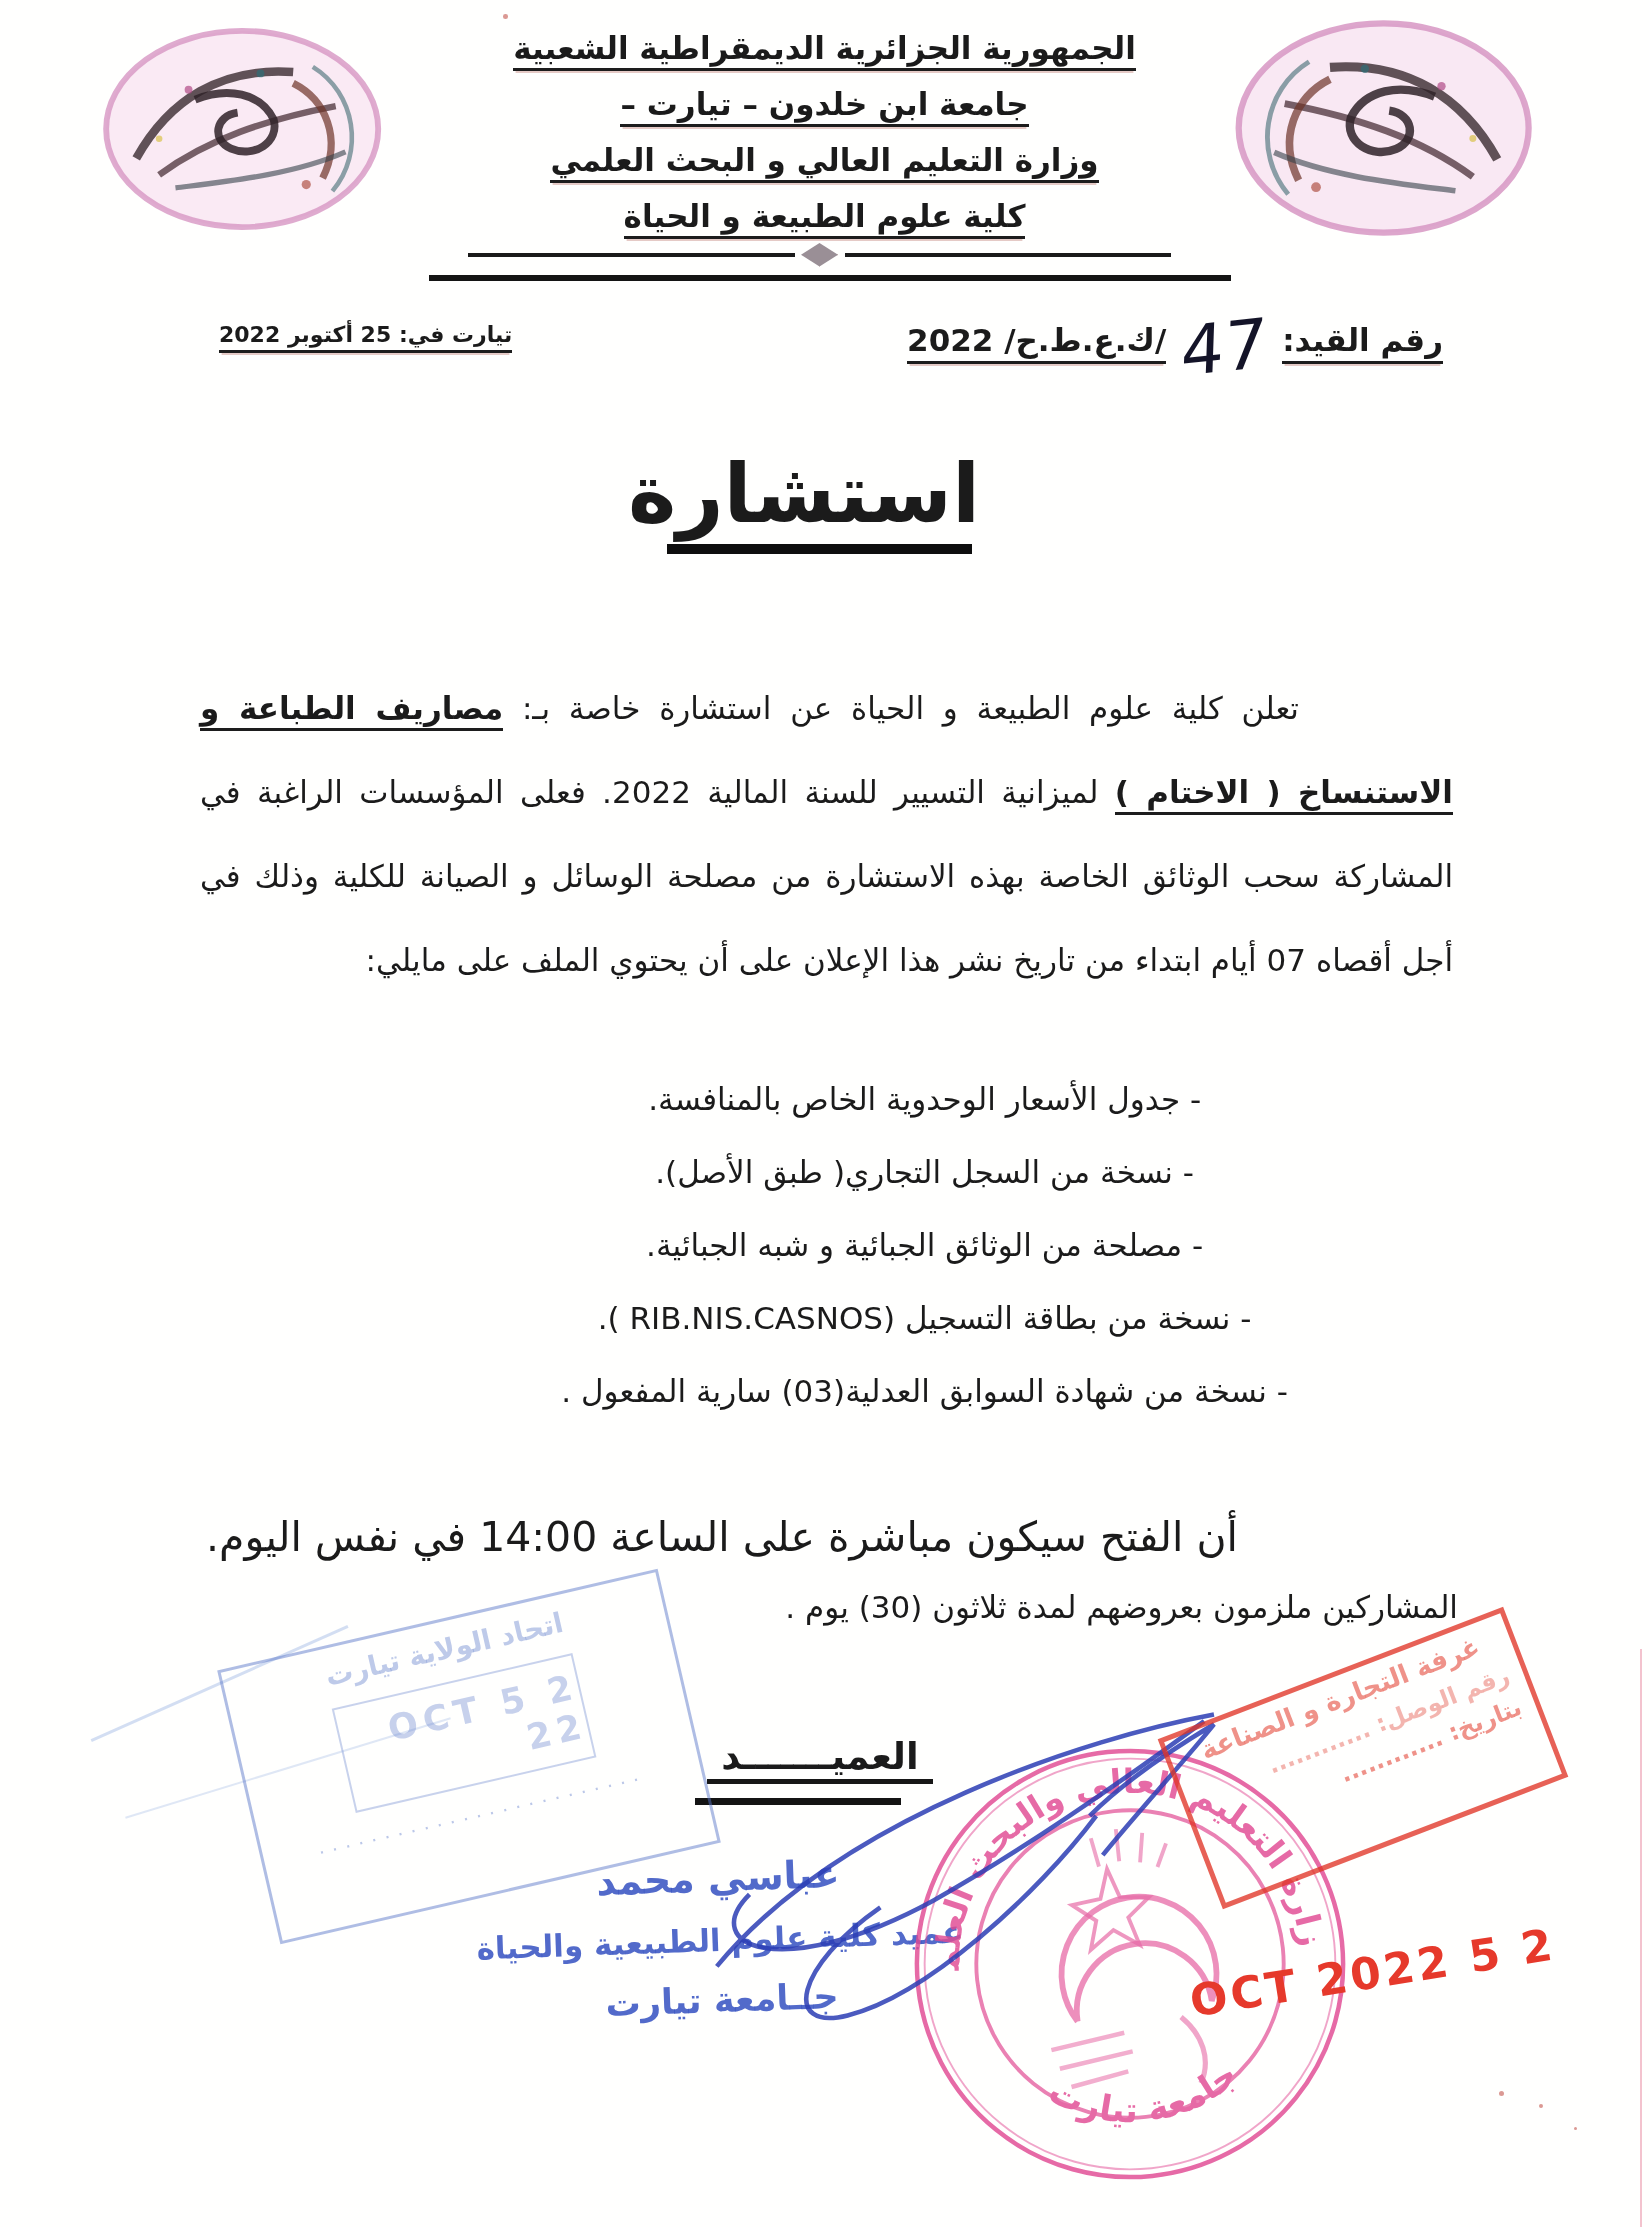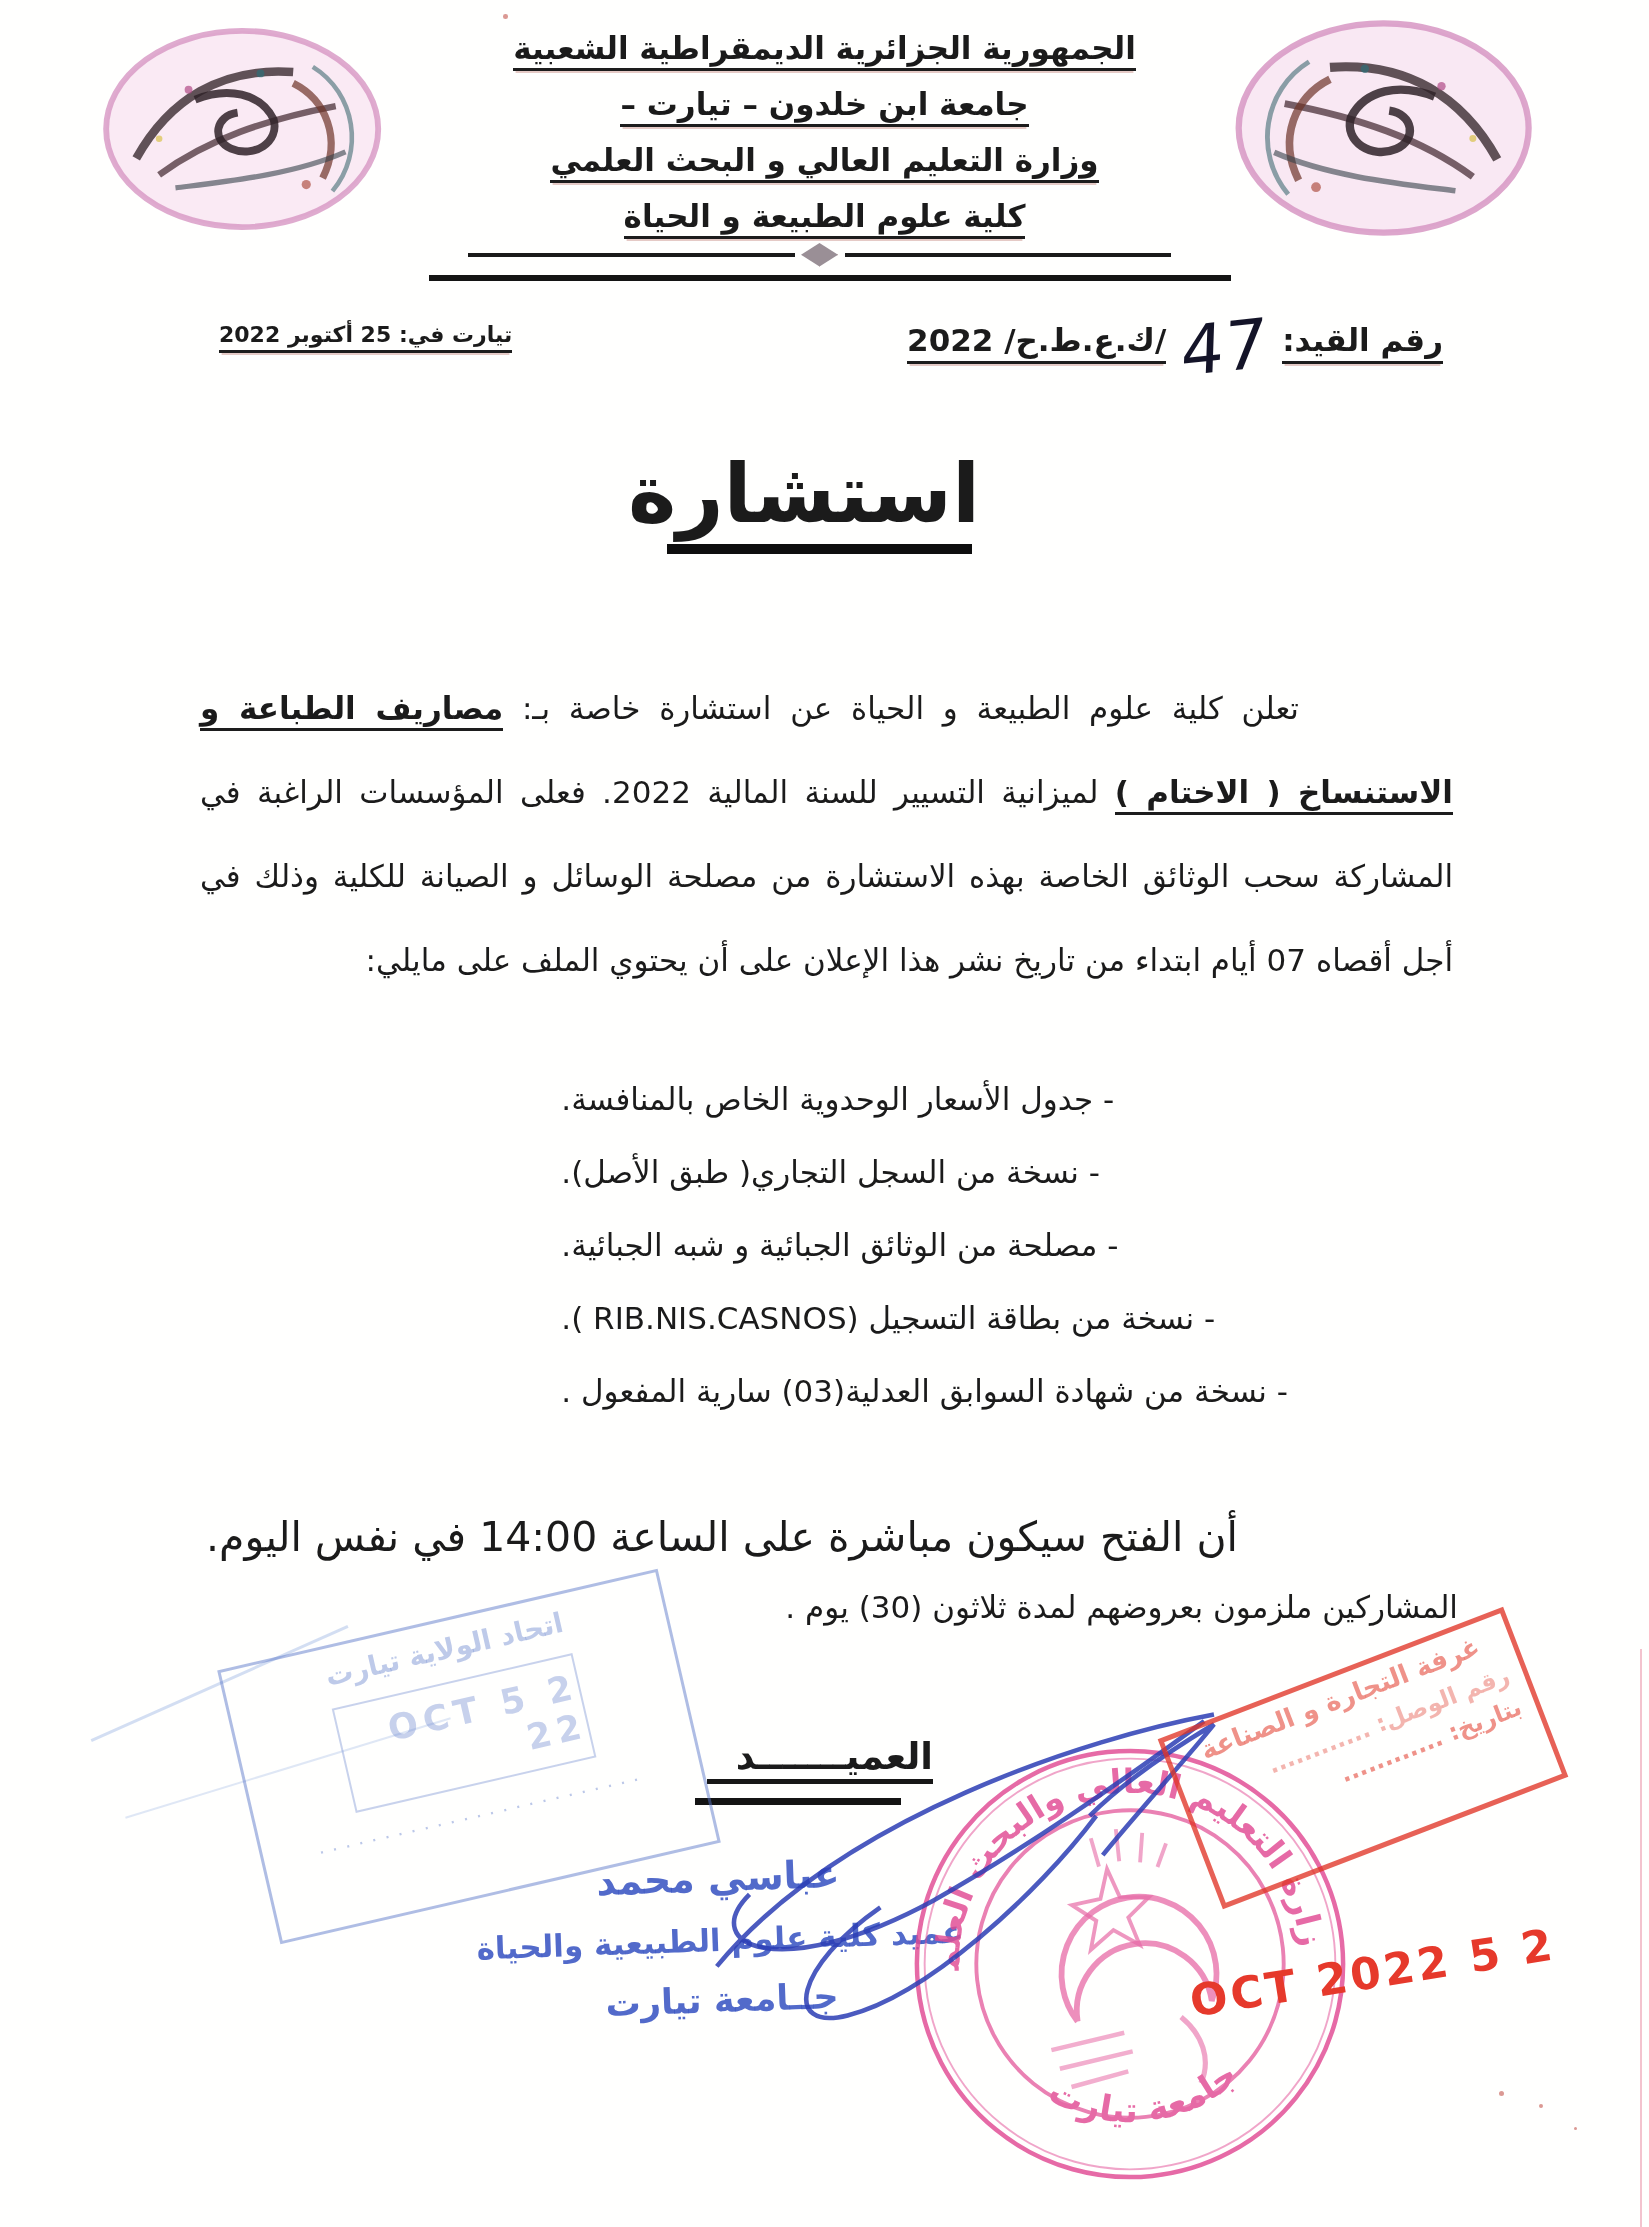--- a/index.html
+++ b/index.html
@@ -18,26 +18,26 @@
   .regline{right:206px;top:322px;font-size:31px;font-weight:bold;}
   .dateline{left:219px;top:322px;font-size:22px;font-weight:bold;}
   .handnum{display:inline-block;font-size:68px;font-weight:normal;line-height:39px;
            transform:rotate(-6deg) skewX(-8deg);vertical-align:-19.6px;color:#141428;padding:0 3.9px;}
   
   .title{left:628px;top:445px;width:380px;text-align:left;font-size:82px;font-weight:bold;line-height:98px;}
   .title-underline{height:9.8px;background:#0e0e0e;margin:1.3px 36px 0 39px;}
   
   .intro{left:200px;right:196px;top:666px;font-size:31px;line-height:84px;text-align:justify;text-indent:154px;}
   .emph{font-weight:bold;border-bottom:3.3px solid #1d1d1d;padding-bottom:2px;}
-  .reqs{right:361px;top:1063px;font-size:31px;line-height:73px;text-align:left;}
+  .reqs{right:361px;top:1063px;font-size:31px;line-height:73px;text-align:center;}
   .dep1{right:360px;top:1438px;font-size:31px;}
   .dep2{right:411px;top:1513px;font-size:41px;}
   .dep3{right:191px;top:1589px;font-size:31px;}
   
-  .dean{left:707px;top:1735px;width:226px;font-size:37px;font-weight:bold;}
+  .dean{left:707px;top:1735px;width:226px;text-align:center;font-size:37px;font-weight:bold;}
   .dean-underline{height:4.6px;background:#171717;margin-top:1.3px;}
   .dean-line2{left:695px;top:1798px;width:206px;height:6.5px;background:#141414;}
   
   .bluestamp{left:243px;top:1616px;width:446px;height:275px;transform:rotate(-13deg);
              border:3.3px solid rgba(88,118,200,.48);direction:rtl;}
   .bs-top{text-align:center;font-size:27.5px;font-weight:bold;color:rgba(85,115,200,.38);margin-top:10.5px;letter-spacing:2px;}
   .bs-box{margin:17px auto 0;width:243px;height:103px;border:2.6px solid rgba(85,115,200,.32);
           display:flex;align-items:center;justify-content:center;font-size:35px;font-weight:bold;
           color:rgba(85,115,200,.33);letter-spacing:5.9px;}
   .bs-dots{text-align:center;color:rgba(85,115,200,.4);font-size:19.6px;letter-spacing:7.2px;margin-top:14.4px;}

